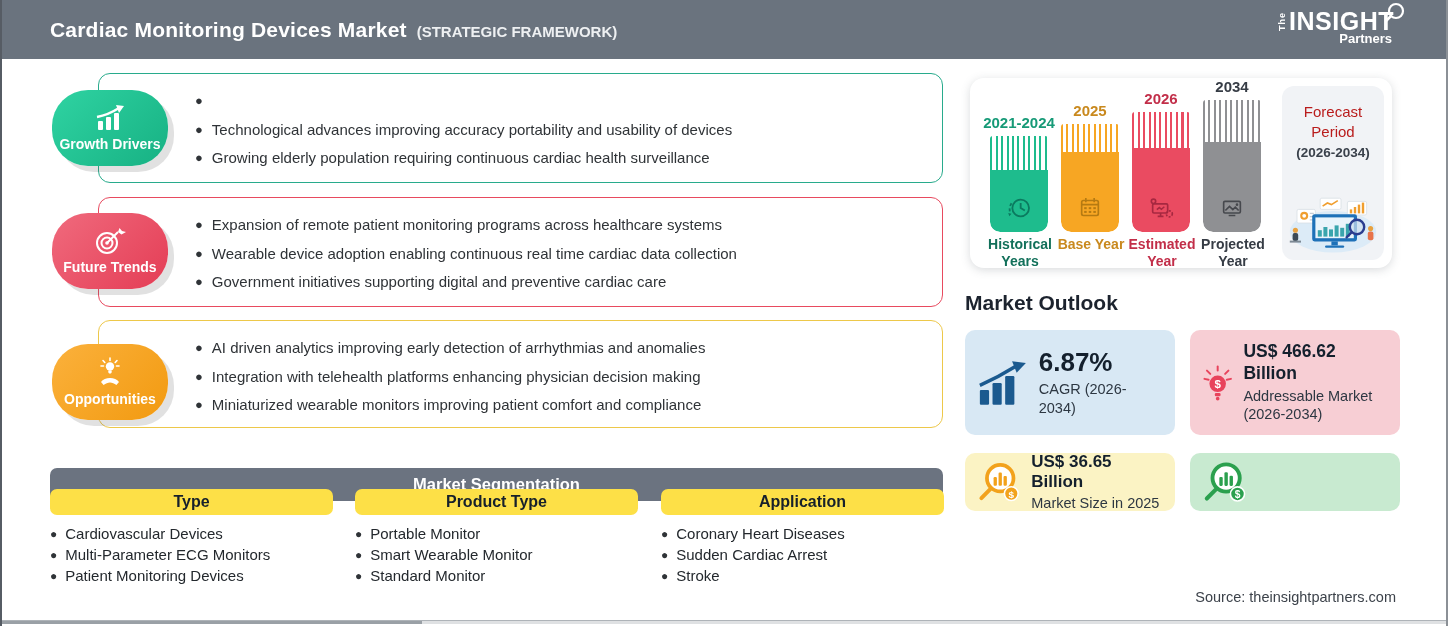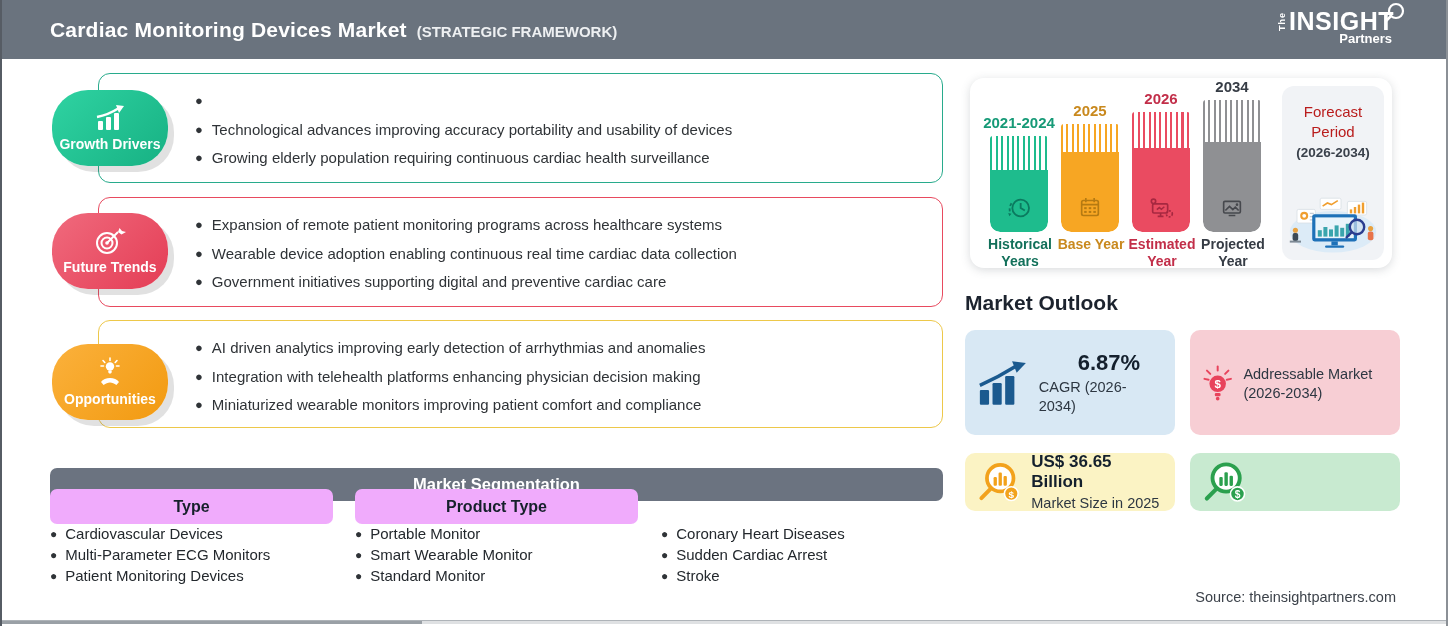--- a/index.html
+++ b/index.html
@@ -35,21 +35,21 @@
            box-shadow:6px 6px 0 rgba(90,90,90,0.18); z-index:3; }
   .badge.b0 { top:90px;  background:linear-gradient(135deg,#2fd3a2,#17b183); }
   .badge.b1 { top:213px; background:linear-gradient(135deg,#f06a7d,#e43d55); }
   .badge.b2 { top:344px; background:linear-gradient(135deg,#fbb13c,#f29a10);text-align:center; }
   .badge-label { color:#fff; font-size:14px; font-weight:bold; }
 
   
   .seg-bar { position:absolute; left:48px; top:468px; width:893px; height:33px; background:#6b7380;
              border-radius:7px; display:flex; align-items:center; justify-content:center; }
   .seg-bar-title { color:#fff; font-weight:bold; font-size:16.5px; }
-  .seg-col-header { position:absolute; top:489px; width:283px; height:35px; background:#f0abfc;
+  .seg-col-header { position:absolute; top:489px; width:283px; height:26px; background:#fde047;
                     border-radius:7px; display:flex; align-items:center; justify-content:center;
                     font-weight:bold; font-size:16px; color:#16202b; }
   .seg-col-header.c0 { left:48px; } .seg-col-header.c1 { left:353px; } .seg-col-header.c2 { left:659px; }
   .seg-list { position:absolute; top:524px; width:290px; }
   .seg-list.c0 { left:48px; } .seg-list.c1 { left:353px; } .seg-list.c2 { left:659px; }
   .seg-item { display:flex; gap:8px; font-size:15px; color:#23282d; line-height:20.8px; }
   .seg-item .bullet-dot { line-height:20.8px; font-size:12px; }
 
   
   .tl-card { position:absolute; left:968px; top:78px; width:422px; height:190px; background:#fff;
@@ -69,21 +69,21 @@
   .fc-illus { position:absolute; left:3px; bottom:4px; }
 
   
   .outlook-title { position:absolute; left:963px; top:291px; font-size:21px; font-weight:bold; color:#1c232e; }
   .stat-card { position:absolute; width:210px; border-radius:10px; display:flex; align-items:center; padding:0 12px; gap:10px; }
   .stat-card.k0 { left:963px;  top:330px; height:105px; background:#d8e8f4; }
   .stat-card.k1 { left:1188px; top:330px; height:105px; background:#f7ced4; }
   .stat-card.k2 { left:963px;  top:453px; height:58px;  background:#fbf3c4; }
   .stat-card.k3 { left:1188px; top:453px; height:58px;  background:#c8ead0; }
   .stat-value { font-weight:bold; color:#14202d; }
-  .k0 .stat-value { font-size:22px;margin-left:39px; }
+  .k0 .stat-value { font-size:26px; }
   .k1 .stat-value { font-size:17.5px; line-height:1.25; }
   .k2 .stat-value, .k3 .stat-value { font-size:17px; }
   .stat-label { font-size:14.5px; color:#2d3742; line-height:1.3; margin-top:2px; }
 
   .source { position:absolute; right:50px; top:589px; font-size:14.5px; color:#3c424a; }
 
   
   .hscroll { position:absolute; left:0; bottom:2px; width:100%; height:4px; background:#dfe1e3;
              border-top:1px solid #aeb3b8; }
   .hscroll-thumb { position:absolute; left:0; top:0; height:100%; width:420px; background:#9aa0a6; }
@@ -188,20 +188,21 @@
       <path d="M7 25 c3.5 -5.5 14.5 -5.5 18 0 l-2.6 3 c-4.2 -3.4 -8.6 -3.4 -12.8 0 Z" fill="#fff"></path>
     </svg>
     <span class="badge-label">Opportunities</span>
   </div>
 
   <div class="seg-bar">
     <span class="seg-bar-title">Market Segmentation</span>
   </div>
   <div class="seg-col-header c0">Type</div>
   <div class="seg-col-header c1">Product Type</div>
+  <div class="seg-col-header c2">Application</div>
 
   <div class="seg-list c0">
     <div class="seg-item">
         <span class="bullet-dot">●</span>
         <span>Cardiovascular Devices</span>
       </div>
     <div class="seg-item">
         <span class="bullet-dot">●</span>
         <span>Multi-Parameter ECG Monitors</span>
       </div>
@@ -373,20 +374,21 @@
         <line x1="3" y1="18" x2="8" y2="19"></line>
           <line x1="35" y1="18" x2="30" y2="19"></line>
         <line x1="19" y1="3" x2="19" y2="8"></line>
       </g>
       <circle cx="19" cy="24" r="10" fill="#e8435c"></circle>
       <text x="19" y="29" font-size="14" font-weight="bold" fill="#fff" text-anchor="middle" font-family="Liberation Sans, sans-serif">$</text>
       <rect x="15.5" y="35" width="7" height="4" rx="1.6" fill="#e8435c"></rect>
       <circle cx="19" cy="42" r="2.2" fill="#e8435c"></circle>
     </svg>
     <div>
+      <div class="stat-value">US$ 466.62 Billion</div>
       <div class="stat-label">Addressable Market (2026-2034)</div>
     </div>
   </div>
 
   <div class="stat-card k2">
     <svg width="46" height="42" viewBox="0 0 40 37">
       <circle cx="21" cy="15" r="12" fill="#fff" stroke="#f2a21c" stroke-width="3.4"></circle>
       <g fill="#f2a21c">
         <rect x="15" y="14" width="3" height="8" rx="1"></rect>
         <rect x="19.5" y="10" width="3" height="12" rx="1"></rect>

